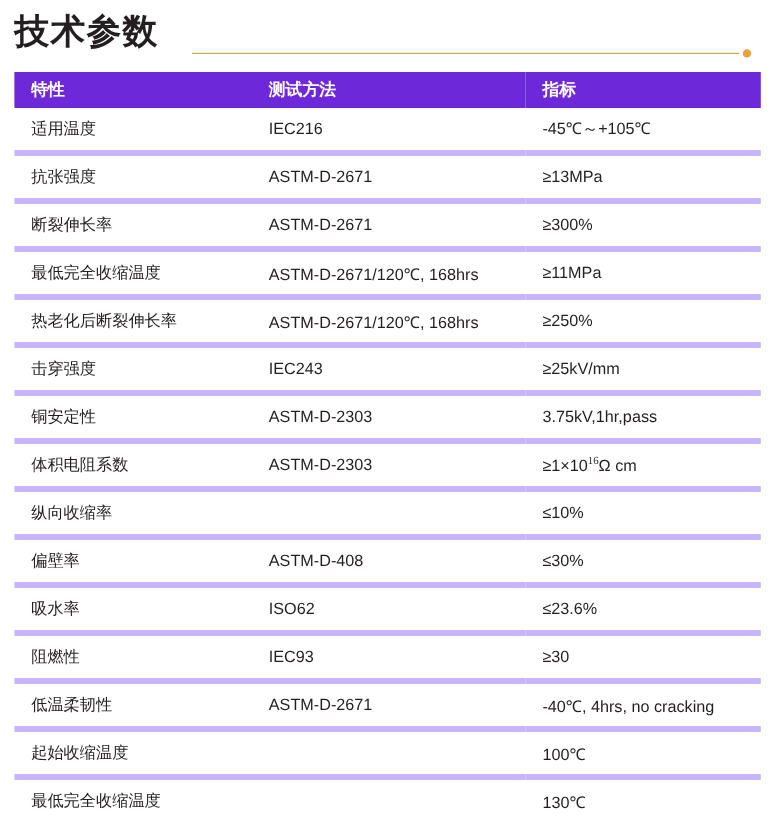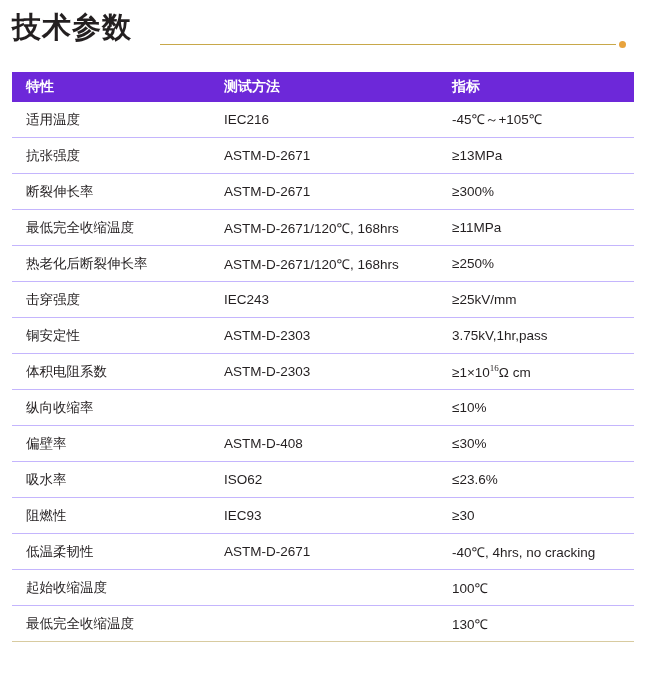--- a/index.html
+++ b/index.html
@@ -16,21 +16,21 @@
   }
   .page {
     position: relative;
     width: 646px;
     height: 685px;
     box-sizing: border-box;
     padding: 0 12px;
   }
   .title-row {
     position: relative;
-    height: 72px;
+    height: 60px;
     text-align: center;
   }
   .title {
     position: absolute;
     left: 0;
     top: 8px;
     font-size: 29px;
     font-weight: bold;
     letter-spacing: 1px;
     color: #231f20;
@@ -65,21 +65,21 @@
     font-weight: bold;
     text-align: left;
     font-size: 14px;
     height: 30px;
     padding: 0 0 0 14px;
     border: none;
   }
   table.spec td {
     height: 35px;
     padding: 0 0 0 14px;
-    border-bottom: 1px solid #c4b5fd;
+    border-bottom: 5px solid #c4b5fd;
     vertical-align: middle;
     color: #231f20;
     white-space: nowrap;
   }
   table.spec tr:last-child td {
     border-bottom: 1px solid #d8cba0;
   }
   col.c1 { width: 198px; }
   col.c2 { width: 228px; }
   col.c3 { width: 196px; }

